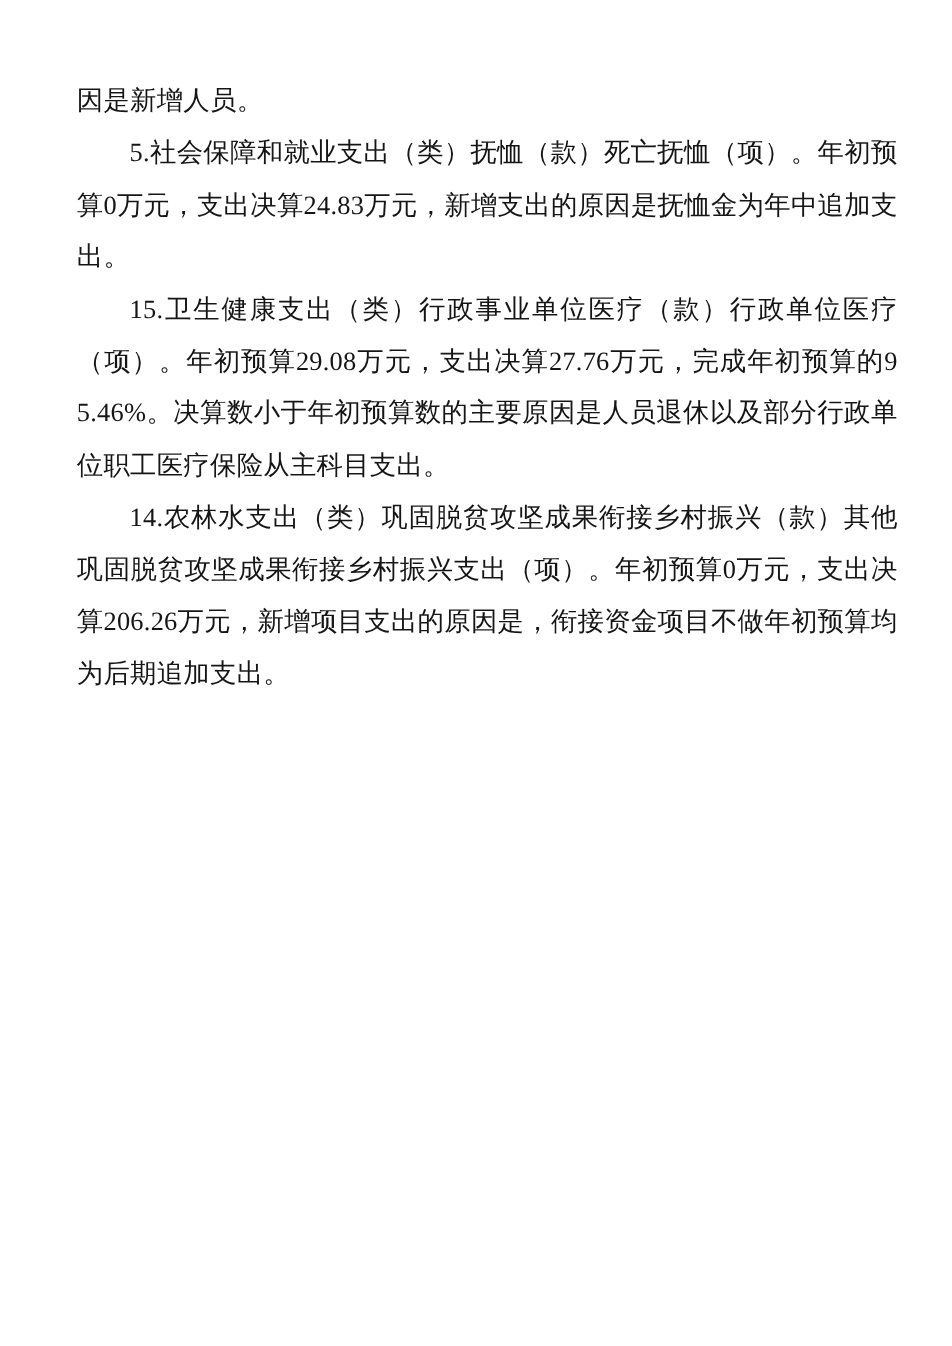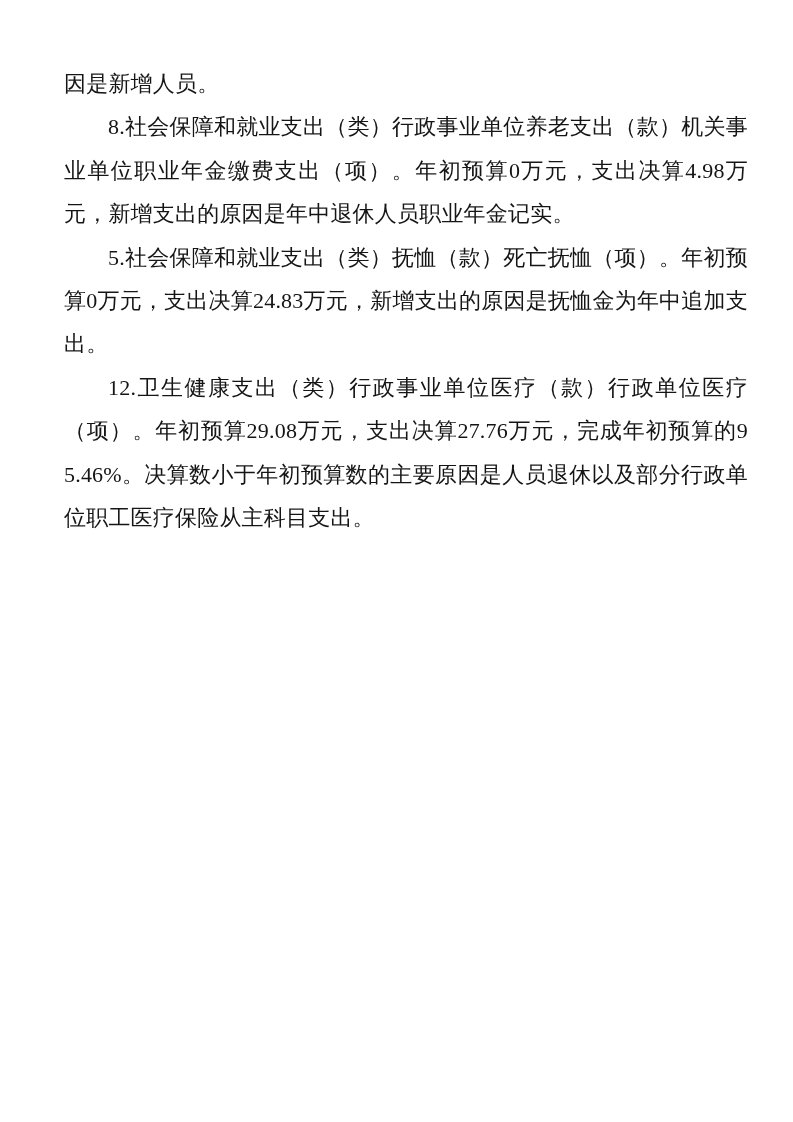--- a/index.html
+++ b/index.html
@@ -33,22 +33,22 @@
   .para.continuation {
     text-indent: 0;
   }
 </style>
 </head>
 <body>
 
 <div class="page">
   <p class="para continuation">因是新增人员。</p>
 
-  <p class="para">8.社会保障和就业支出（类）行政事业单位养老支出（款）机关事业单位职业年金缴费支出（项）。年初预算0万元，支出决算4.98万元，新增支出的原因是年中退休人员职业年金记实。</p>
 
   <p class="para">5.社会保障和就业支出（类）抚恤（款）死亡抚恤（项）。年初预算0万元，支出决算24.83万元，新增支出的原因是抚恤金为年中追加支出。</p>
 
 
-  <p class="para">12.卫生健康支出（类）行政事业单位医疗（款）行政单位医疗（项）。年初预算29.08万元，支出决算27.76万元，完成年初预算的95.46%。决算数小于年初预算数的主要原因是人员退休以及部分行政单位职工医疗保险从主科目支出。</p>
+  <p class="para">15.卫生健康支出（类）行政事业单位医疗（款）行政单位医疗（项）。年初预算29.08万元，支出决算27.76万元，完成年初预算的95.46%。决算数小于年初预算数的主要原因是人员退休以及部分行政单位职工医疗保险从主科目支出。</p>
 
 
 
+  <p class="para">14.农林水支出（类）巩固脱贫攻坚成果衔接乡村振兴（款）其他巩固脱贫攻坚成果衔接乡村振兴支出（项）。年初预算0万元，支出决算206.26万元，新增项目支出的原因是，衔接资金项目不做年初预算均为后期追加支出。</p>
 </div>
 
 </body></html>

